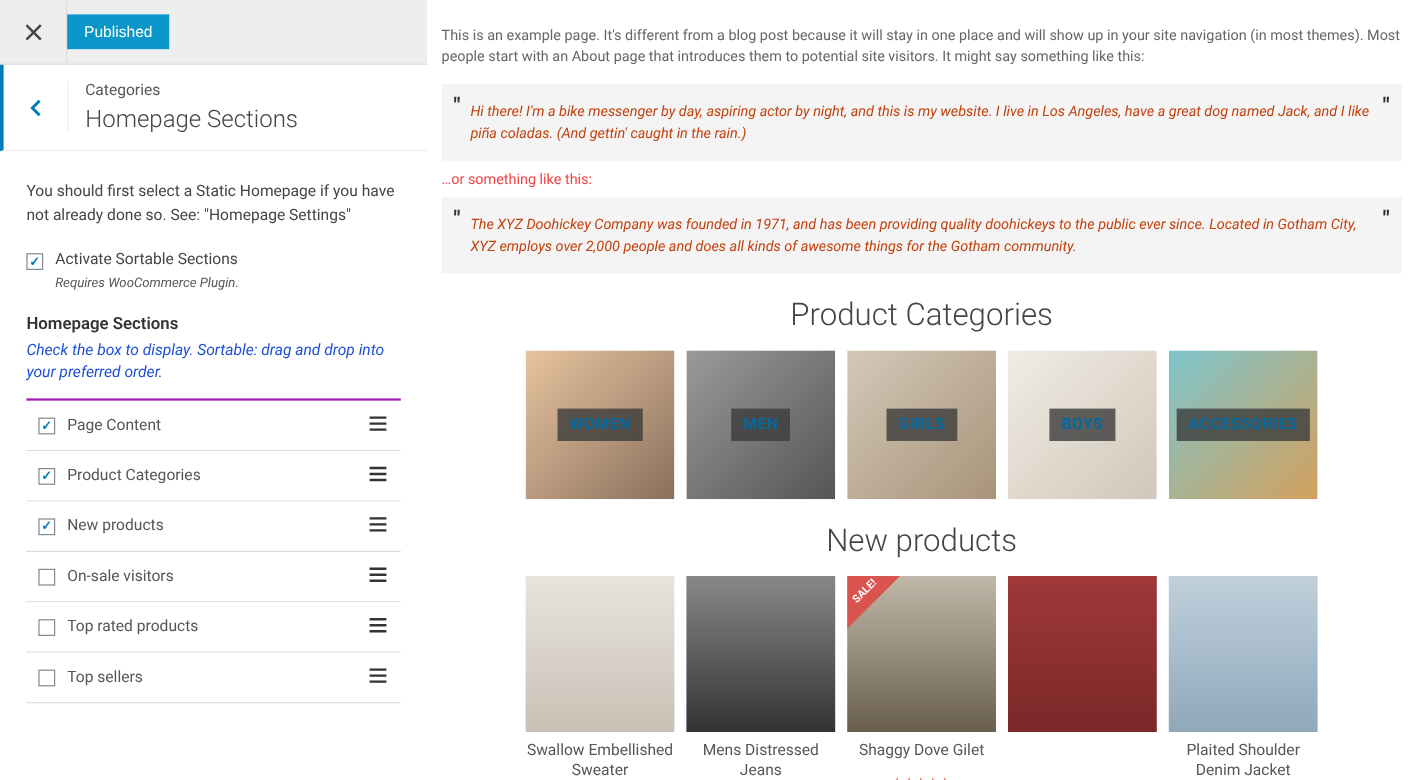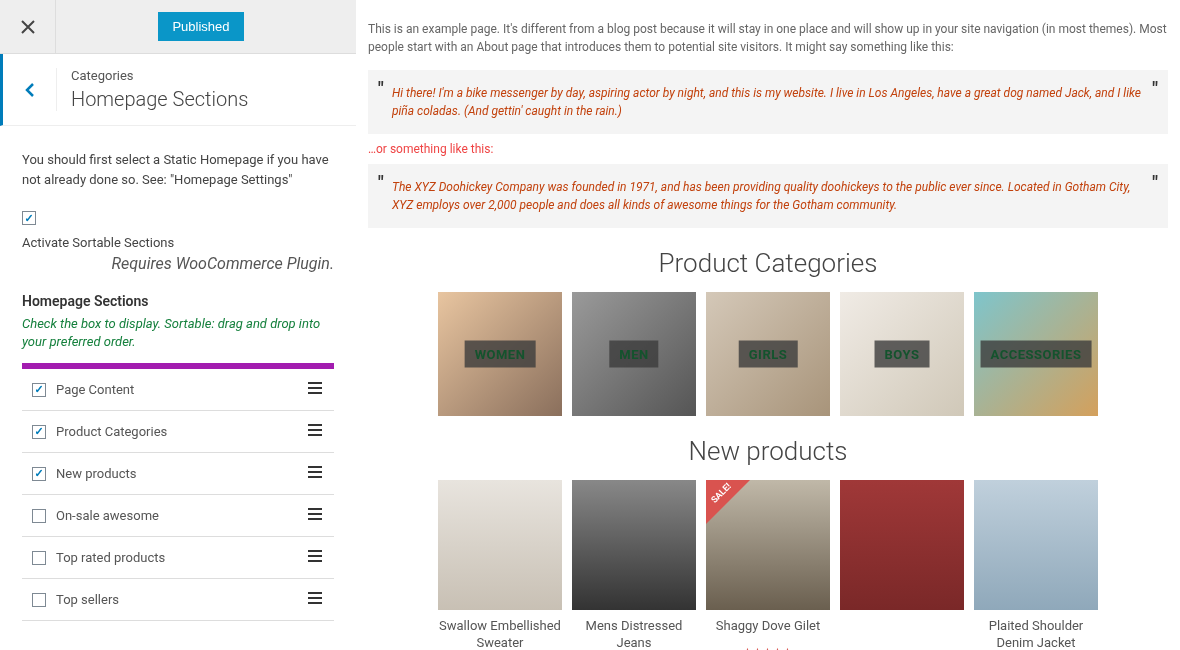--- a/index.html
+++ b/index.html
@@ -3,63 +3,63 @@
 <meta charset="utf-8">
 <style>
 * { box-sizing: border-box; margin: 0; padding: 0; }
 body { font-family: -apple-system, "Segoe UI", Roboto, sans-serif; font-size: 13px; color: #333; background: #fff; width: 1180px; height: 650px; overflow: hidden; display: flex; }
 
 
 .sidebar { width: 356px; background: #fff; position: relative; }
 .sidebar-top { height: 54px; display: flex; align-items: center; border-bottom: 1px solid #ddd; background: #eee; }
 .close-cell { width: 56px; height: 100%; display: flex; align-items: center; justify-content: center; border-right: 1px solid #ddd; cursor: pointer; }
 .close-cell svg { width: 14px; height: 14px; }
-.published-wrap { flex: 1; display: flex; justify-content: center; padding-right: 10px; }
+.published-wrap { flex: 1; display: flex; justify-content: flex-start; padding-right: 10px; }
 .published-btn { background: #0a96c8; color: #fff; border: none; padding: 7px 14px; font-size: 13px; cursor: pointer; }
 
 .back-row { display: flex; align-items: center; border-bottom: 1px solid #eee; padding: 14px 0; border-left: 3px solid #007cba; }
 .back-cell { width: 53px; display: flex; align-items: center; justify-content: center; cursor: pointer; }
 .back-cell svg { width: 16px; height: 16px; color: #007cba; }
 .back-text { flex: 1; border-left: 1px solid #eee; padding-left: 14px; }
 .customizing { font-size: 13px; color: #555; }
 .section-title { font-size: 20px; font-weight: 300; color: #444; margin-top: 4px; }
 
 .panel-body { padding: 12px 22px; }
 .instruction { font-size: 13px; color: #444; line-height: 1.5; margin: 12px 0 20px; }
-.chk-row { display: flex; align-items: flex-start; gap: 10px; margin-bottom: 4px; flex-direction: column; }
+.chk-row { display: flex; align-items: flex-start; gap: 10px; margin-bottom: 4px; }
 .chk { width: 14px; height: 14px; border: 1px solid #7e8993; background: #fff; display: inline-flex; align-items: center; justify-content: center; cursor: pointer; margin-top: 2px; flex-shrink: 0; }
 .chk.checked::after { content: "✓"; font-size: 11px; color: #007cba; font-weight: bold; line-height: 1; }
 .chk-label { font-size: 13px; color: #444; }
-.sub-note { font-style: italic; color: #555; margin-left: 24px; margin-bottom: 20px; font-size: 16px; text-align: right; }
+.sub-note { font-style: italic; color: #555; margin-left: 24px; margin-bottom: 20px; font-size: 11px; }
 
 .hs-title { font-size: 14px; font-weight: 600; color: #333; margin-top: 10px; }
-.hs-sub { font-style: italic; color: #15803d; font-size: 13px; margin: 6px 0 12px; line-height: 1.4; }
-
-.sortable-list { border-top: 6px solid #a21caf; }
+.hs-sub { font-style: italic; color: #1d4ed8; font-size: 13px; margin: 6px 0 12px; line-height: 1.4; }
+
+.sortable-list { border-top: 2px solid #a21caf; }
 .sortable-item { height: 42px; border-bottom: 1px solid #ddd; display: flex; align-items: center; padding: 0 10px; background: #fff; }
 .sortable-item .chk { margin-top: 0; }
 .si-label { flex: 1; font-size: 13px; color: #555; margin-left: 10px; }
 .drag-handle { cursor: move; color: #333; }
 .drag-handle svg { width: 18px; height: 16px; }
 
 
 .preview { flex: 1; padding: 0 12px; overflow: hidden; }
 .intro { font-size: 12px; color: #666; line-height: 1.5; padding: 20px 0 8px; }
 .quote-block { background: #f4f4f4; padding: 14px 24px; position: relative; margin: 6px 0; }
 .quote-block::before, .quote-block::after { content: '"'; position: absolute; font-size: 18px; color: #333; font-weight: bold; }
 .quote-block::before { left: 10px; top: 8px; }
 .quote-block::after { right: 10px; top: 8px; }
 .quote-text { font-size: 12px; font-style: italic; color: #c2410c; line-height: 1.5; }
 .or-text { font-size: 12px; color: #ef4444; margin: 8px 0; }
 
 .section-h { text-align: center; font-size: 26px; font-weight: 300; color: #444; margin: 20px 0 14px; }
 
 .cat-grid { display: flex; gap: 10px; justify-content: center; }
 .cat-card { width: 124px; height: 124px; background: #ccc; position: relative; overflow: hidden; }
-.cat-label { position: absolute; left: 50%; top: 50%; transform: translate(-50%, -50%); background: rgba(60,60,60,0.8); color: #14532d; font-size: 13px; font-weight: bold; padding: 6px 10px; letter-spacing: 0.5px; }
+.cat-label { position: absolute; left: 50%; top: 50%; transform: translate(-50%, -50%); background: rgba(60,60,60,0.8); color: #0369a1; font-size: 13px; font-weight: bold; padding: 6px 10px; letter-spacing: 0.5px; }
 .cat-img { width: 100%; height: 100%; }
 
 .prod-grid { display: flex; gap: 10px; justify-content: center; }
 .prod-card { width: 124px; text-align: center; position: relative; }
 .prod-img { width: 124px; height: 130px; background: #e6e6e6; position: relative; overflow: hidden; }
 .sale-badge { position: absolute; top: 0; left: 0; width: 0; height: 0; border-top: 44px solid #d9534f; border-right: 44px solid transparent; }
 .sale-text { position: absolute; top: 8px; left: 3px; color: #fff; font-size: 9px; font-weight: bold; transform: rotate(-45deg); }
 .prod-name { font-size: 13px; color: #555; margin-top: 8px; line-height: 1.3; min-height: 26px; }
 .prod-rating { color: #d9534f; font-size: 10px; margin: 2px 0; letter-spacing: 1px; }
 .prod-rating.empty { height: 12px; }
@@ -132,21 +132,21 @@
         </div>
         <div class="sortable-item">
           <span class="chk checked"></span>
           <span class="si-label">New products</span>
           <span class="drag-handle"><svg viewBox="0 0 18 16">
               <path d="M2 3 H16 M2 8 H16 M2 13 H16" stroke="#333" stroke-width="2"></path>
             </svg></span>
         </div>
         <div class="sortable-item">
           <span class="chk"></span>
-          <span class="si-label">On-sale awesome</span>
+          <span class="si-label">On-sale visitors</span>
           <span class="drag-handle"><svg viewBox="0 0 18 16">
               <path d="M2 3 H16 M2 8 H16 M2 13 H16" stroke="#333" stroke-width="2"></path>
             </svg></span>
         </div>
         <div class="sortable-item">
           <span class="chk"></span>
           <span class="si-label">Top rated products</span>
           <span class="drag-handle"><svg viewBox="0 0 18 16">
               <path d="M2 3 H16 M2 8 H16 M2 13 H16" stroke="#333" stroke-width="2"></path>
             </svg></span>

